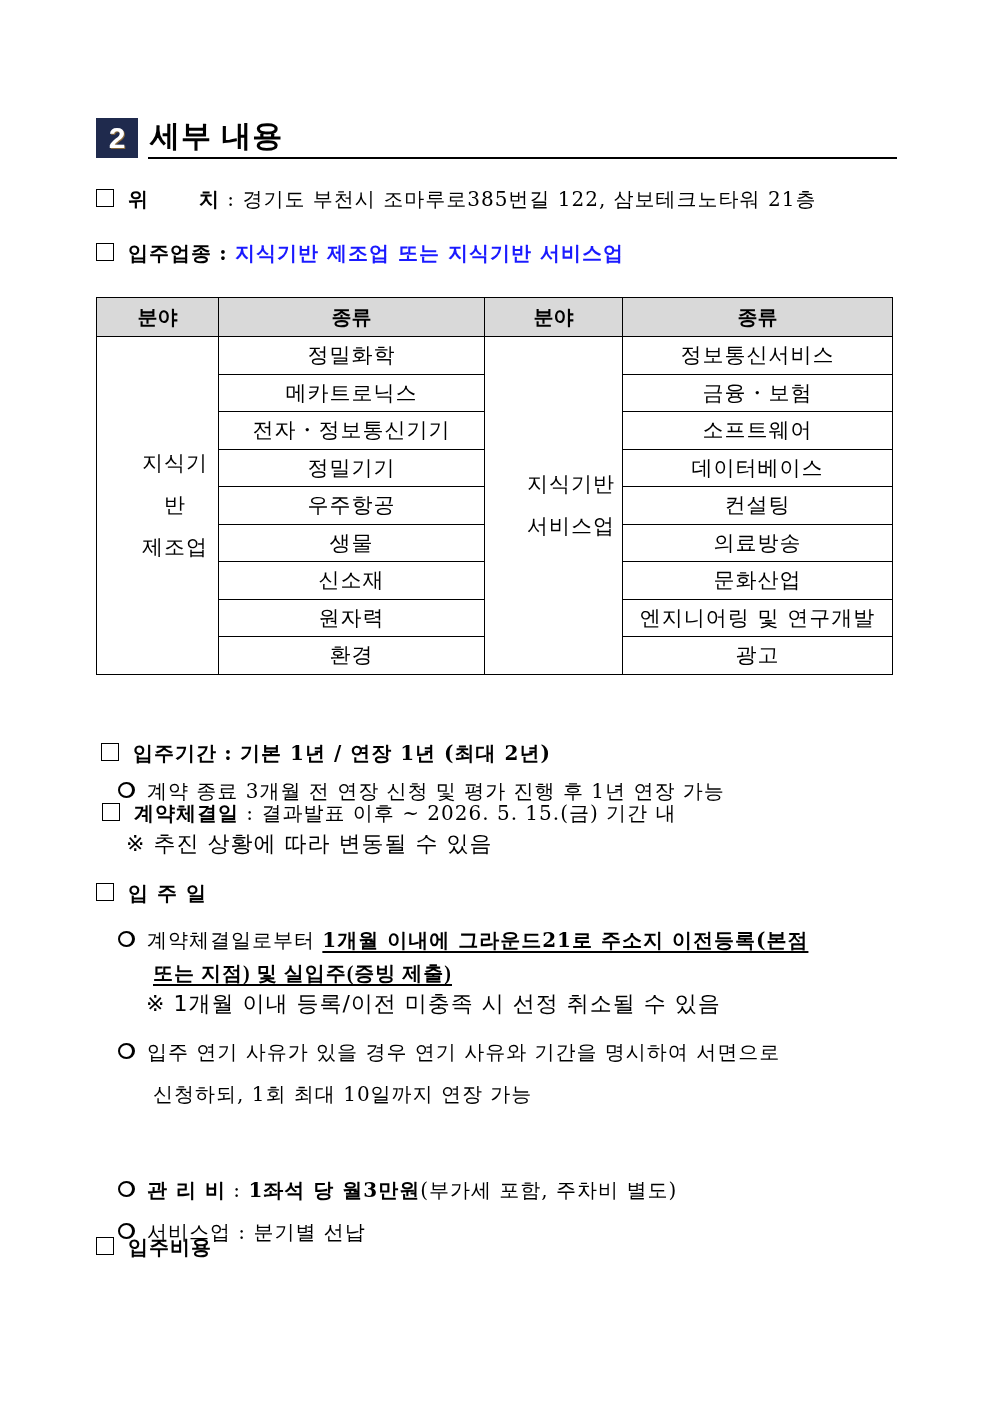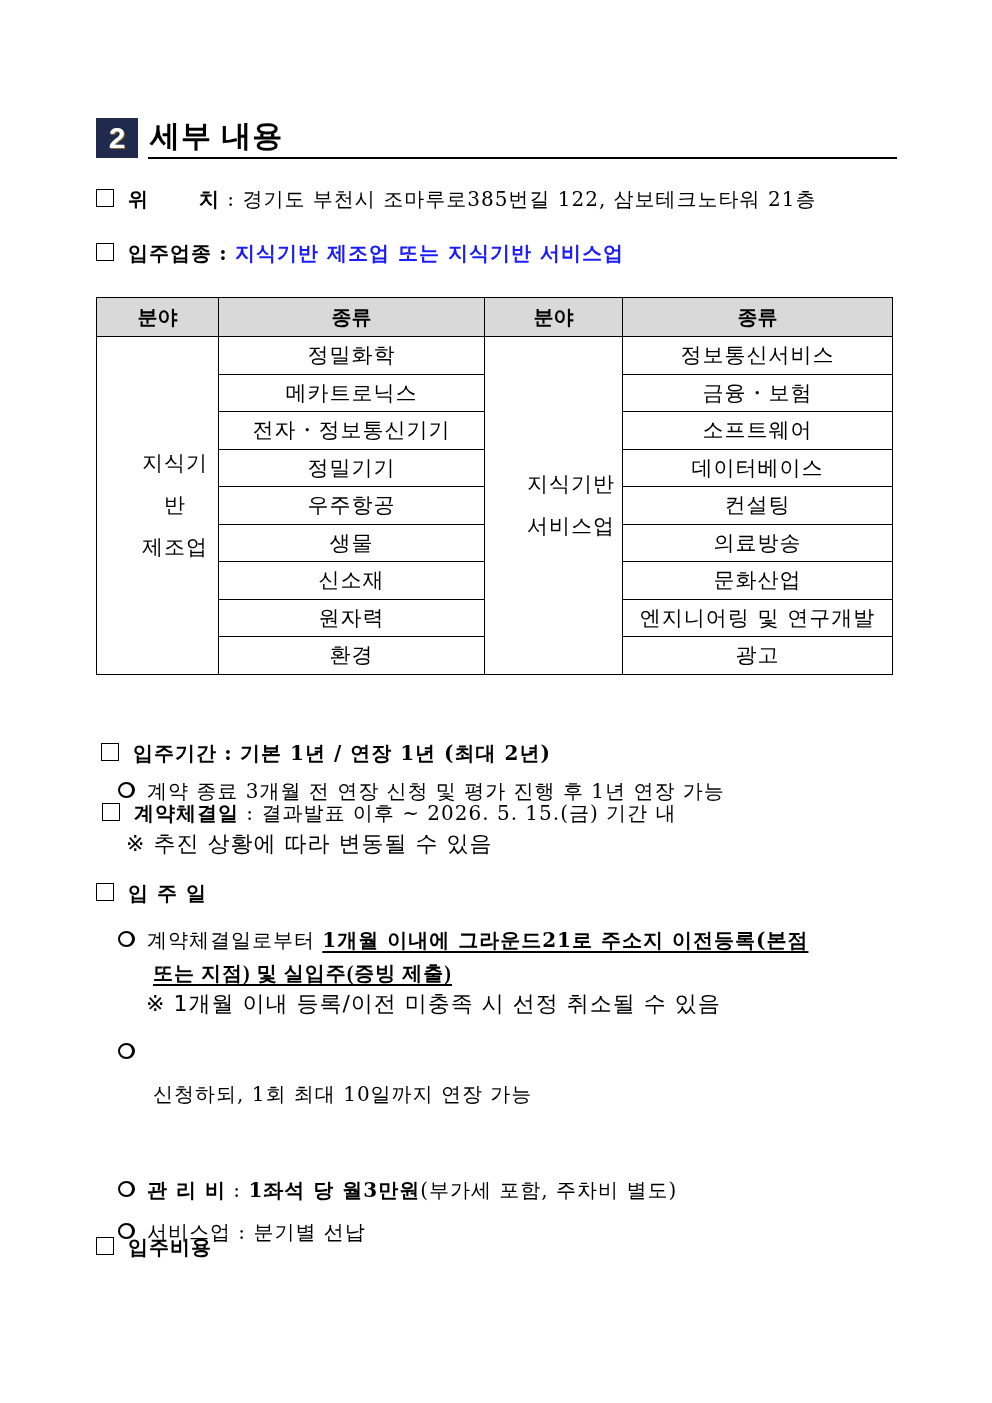--- a/index.html
+++ b/index.html
@@ -115,21 +115,21 @@
   <span class="box"></span><span class="b">입 주 일</span>
 </div>
 <div class="abs line" style="left:118px; top:925px;">
   <span class="circ"></span><span>계약체결일로부터 </span><span class="b u">1개월 이내에 그라운드21로 주소지 이전등록(본점</span>
 </div>
 <div class="abs line" style="left:153px; top:958px;font-family:Liberation Serif, serif;">
   <span class="b u">또는 지점) 및 실입주(증빙 제출)</span>
 </div>
 <div class="abs note" style="left:146px; top:992px;">※ 1개월 이내 등록/이전 미충족 시 선정 취소될 수 있음</div>
 <div class="abs line" style="left:118px; top:1037px;">
-  <span class="circ"></span>
+  <span class="circ"></span><span>입주 연기 사유가 있을 경우 연기 사유와 기간을 명시하여 서면으로</span>
 </div>
 <div class="abs line" style="left:153px; top:1079px;">신청하되, 1회 최대 10일까지 연장 가능</div>
 
 <div class="abs line" style="left:96px; top:1192px;margin-top:40px;">
   <span class="box"></span><span class="b">입주비용</span>
 </div>
 <div class="abs line" style="left:118px; top:1175px;">
   <span class="circ"></span><span class="b">관 리 비</span>
   <span>:</span>
   <span class="b">1좌석 당 월3만원</span><span>(부가세 포함, 주차비 별도)</span>

